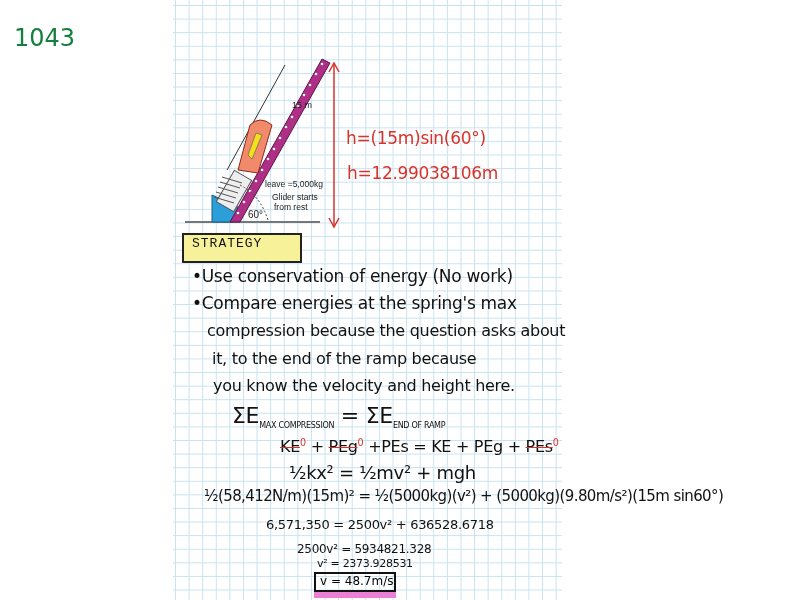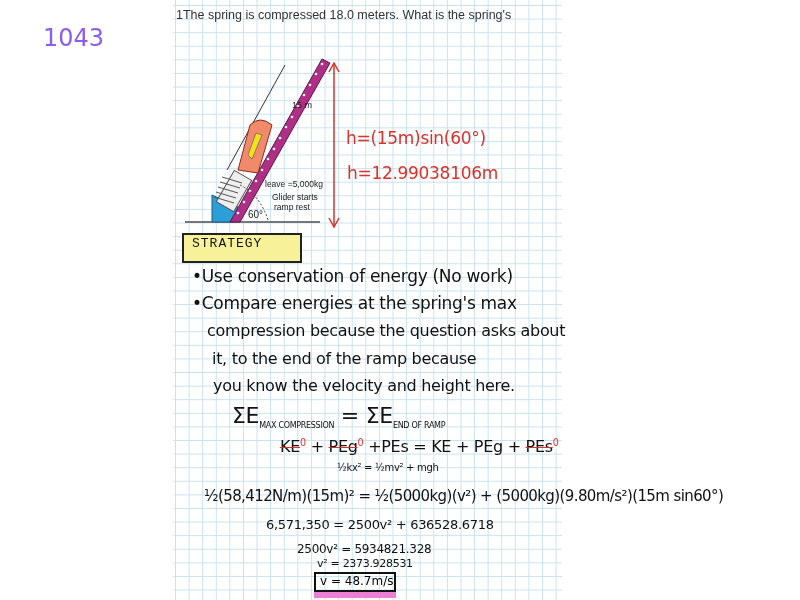--- a/index.html
+++ b/index.html
@@ -1,17 +1,17 @@
 <!DOCTYPE html>
 <html><head>
 <meta charset="utf-8">
 <style>
   html, body { margin:0; padding:0; }
   body { width:800px; height:600px; background:#ffffff; position:relative; overflow:hidden; font-family:"Liberation Sans", sans-serif; }
-  .page-number { position:absolute; left:14px; top:24px; font-size:24px; color:#8b5cf6; font-family:"DejaVu Sans", sans-serif;margin-left:29px; }
+  .page-number { position:absolute; left:14px; top:24px; font-size:24px; color:#15803d; font-family:"DejaVu Sans", sans-serif; }
   .sheet { position:absolute; left:173px; top:0; width:389px; height:600px;
     background-color:#ffffff;
     background-image:
       linear-gradient(to right, #c9e2f0 1px, transparent 1px),
       linear-gradient(to bottom, #c9e2f0 1px, transparent 1px);
     background-size:13.6px 13.6px;
     background-position:2px 5px;
   }
   .question { position:absolute; left:176px; top:7px; width:400px; font-size:12.5px; line-height:16px; color:#333; }
   .hw { font-family:"DejaVu Sans", sans-serif; color:#111; position:absolute; white-space:nowrap; letter-spacing:-0.3px; }
@@ -26,21 +26,20 @@
   sub, sup { font-size:0.6em; }
 </style>
 </head>
 <body>
 
 <div class="page-number">1043</div>
 
 <div class="sheet"></div>
 
 <div class="question">
-  <div>1The spring is compressed 18.0 meters. What is the spring's</div>
 </div>
 
 <svg style="position:absolute;left:180px;top:55px;" width="160" height="175" viewBox="0 0 160 175">
   <line x1="5" y1="167" x2="140" y2="167" stroke="#777" stroke-width="2"></line>
   <polygon points="32,167 32,140 58,152 54,167" fill="#2c9fd9" stroke="#1b5f88" stroke-width="1"></polygon>
   <line x1="47" y1="115" x2="105" y2="10" stroke="#333" stroke-width="1"></line>
   <polygon points="50,167 60,167 150,8 142,4" fill="#b02f86" stroke="#5b1647" stroke-width="1"></polygon>
   <g fill="#ffffff">
     <circle cx="58" cy="158" r="1.3"></circle>
       <circle cx="64" cy="147" r="1.3"></circle>
@@ -68,21 +67,21 @@
   </g>
   <g>
     <path d="M58,115 L70,70 Q80,60 92,70 L78,118 Z" fill="#f08a6b" stroke="#8a2b1c" stroke-width="1"></path>
     <path d="M68,100 L76,78 L82,80 L72,104 Z" fill="#f2e01f" stroke="#555" stroke-width="0.6"></path>
   </g>
   <path d="M60,130 Q80,140 88,165" fill="none" stroke="#444" stroke-width="1" stroke-dasharray="2,2"></path>
 </svg>
 <div class="label-small" style="left:252px;top:100px;font-size:9px;margin-left:40px;">15 m</div>
 <div class="label-small" style="left:265px;top:179px;">leave =5,000kg</div>
 <div class="label-small" style="left:272px;top:192px;">Glider starts</div>
-<div class="label-small" style="left:274px;top:202px;">ramp rest</div>
+<div class="label-small" style="left:274px;top:202px;">from rest</div>
 <div class="label-small" style="left:248px;top:210px;font-size:10px;">60°</div>
 
 <svg style="position:absolute;left:327px;top:60px;" width="14" height="170">
   <line x1="7" y1="4" x2="7" y2="166" stroke="#d8332b" stroke-width="1.5"></line>
   <polyline points="2,12 7,3 12,12" fill="none" stroke="#d8332b" stroke-width="1.5"></polyline>
   <polyline points="2,158 7,167 12,158" fill="none" stroke="#d8332b" stroke-width="1.5"></polyline>
 </svg>
 <div class="hw red" style="left:346px;top:128px;font-size:17px;">h=(15m)sin(60°)</div>
 <div class="hw red" style="left:347px;top:163px;font-size:17px;">h=12.99038106m</div>
 
@@ -103,21 +102,21 @@
 
 <div class="hw" style="left:258px;top:437px;font-size:16px;margin-left:22px;">
   <span class="strike">KE</span><sup class="red">0</sup>
   <span>+</span>
   <span class="strike">PEg</span><sup class="red">0</sup>
   <span>+PEs</span>
   <span>= KE + PEg +</span>
   <span class="strike">PEs</span><sup class="red">0</sup>
 </div>
 
-<div class="hw" style="left:289px;top:462px;font-size:10px;margin-left:48px;">½kx² = ½mv² + mgh</div>
+<div class="hw" style="left:289px;top:462px;font-size:18px;">½kx² = ½mv² + mgh</div>
 <div class="hw" style="left:204px;top:487px;font-size:15px;letter-spacing:-0.6px;">½(58,412N/m)(15m)² = ½(5000kg)(v²) + (5000kg)(9.80m/s²)(15m sin60°)</div>
 <div class="hw" style="left:266px;top:517px;font-size:13px;">6,571,350 = 2500v² + 636528.6718</div>
 <div class="hw" style="left:297px;top:542px;font-size:12px;">2500v² = 5934821.328</div>
 <div class="hw" style="left:317px;top:557px;font-size:11px;">v² = 2373.928531</div>
 
 <div class="answer-hl"></div>
 <div class="answer-box"></div>
 <div class="answer-text">v = 48.7m/s</div>
 
 </body></html>

